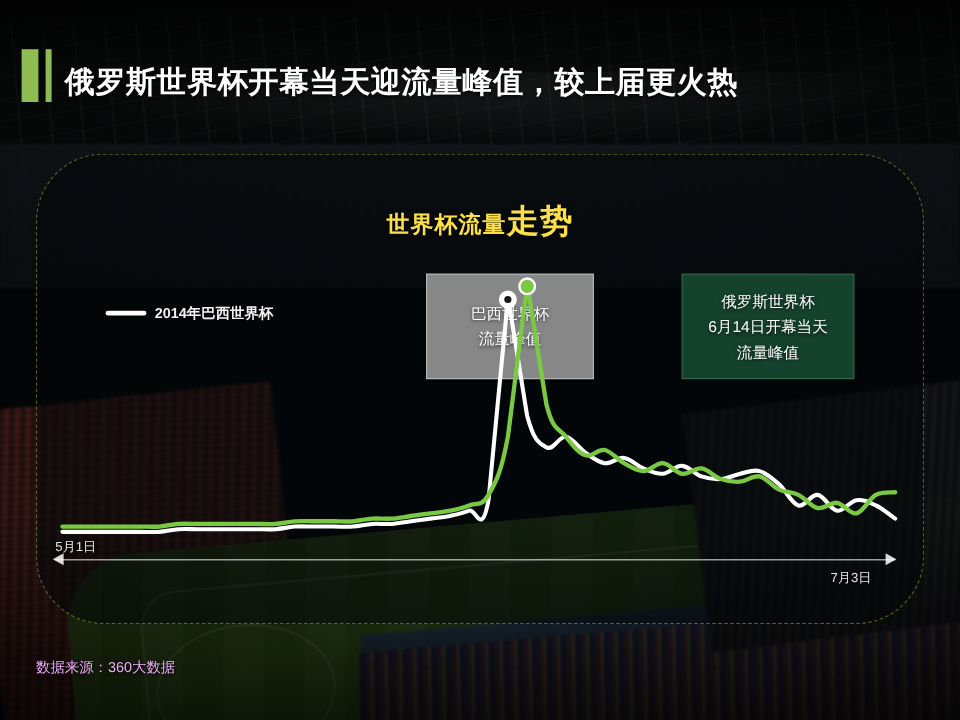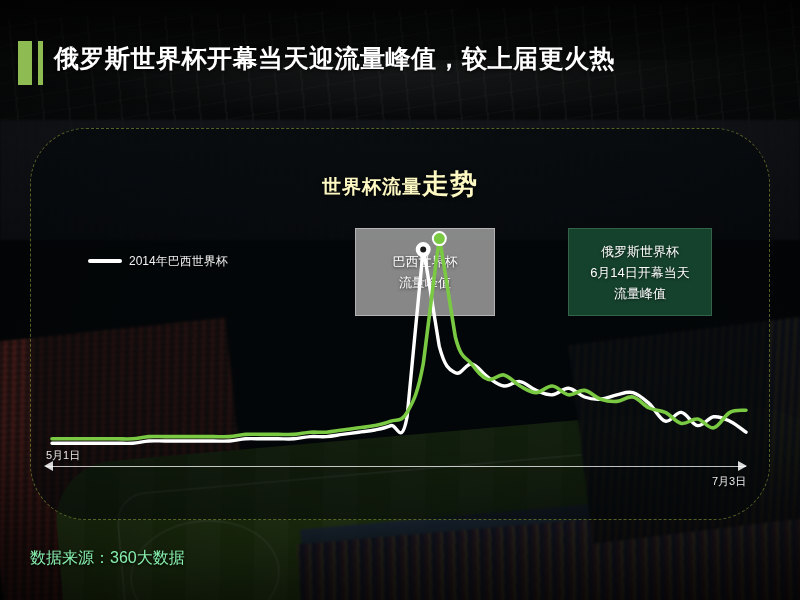--- a/index.html
+++ b/index.html
@@ -109,44 +109,44 @@
     background:
       radial-gradient(ellipse 760px 470px at 50% 55%, rgba(0,0,0,0) 0%, rgba(0,0,0,.35) 60%, rgba(0,0,0,.78) 100%),
       linear-gradient(180deg, rgba(0,0,0,.55) 0%, rgba(0,0,0,.18) 22%, rgba(0,0,0,.18) 72%, rgba(0,0,0,.6) 100%);
   }
 
   
   .header { position:absolute; left:0; top:38px; width:800px; height:58px; }
   .accent-thick{ position:absolute; left:18px; top:3px; width:14px; height:44px; background:#8fbc52; }
   .accent-thin { position:absolute; left:38px; top:3px; width:5px;  height:44px; background:#8fbc52; }
   .header-title{
-    position:absolute; left:54px; top:4px;
+    position:absolute; left:54px; top:14px;
     font-size:25px; font-weight:bold; color:#ffffff;
     letter-spacing:.5px; white-space:nowrap;
     text-shadow:0 1px 3px rgba(0,0,0,.85);
   }
 
   
   .panel{
     position:absolute; left:30px; top:128px; width:740px; height:392px;
     background:rgba(4,8,10,.55);
     border:1px dashed rgba(150,170,60,.55);
     border-radius:56px;
   }
 
   
   .chart-title{
     position:absolute; left:0; top:166px; width:800px; text-align:center;
-    color:#fef9c3; white-space:nowrap;
+    color:#fde047; white-space:nowrap;
   }
   .chart-title .t1{ font-size:19px; font-weight:bold; letter-spacing:1px; text-shadow:0 1px 4px #000; }
   .chart-title .t2{ font-size:27px; font-weight:bold; letter-spacing:1px; text-shadow:0 1px 4px #000; }
 
   
-  .legend{ position:absolute; left:88px; top:250px; }
+  .legend{ position:absolute; left:88px; top:250px;font-weight:bold; }
   .legend-row{ display:flex; align-items:center; height:22px; margin-bottom:12px; }
   .legend-swatch{ width:34px; height:4px; border-radius:2px; margin-right:7px; }
   .legend-label{ font-size:12px; color:#f2f2f2; white-space:nowrap; text-shadow:0 1px 3px #000; }
 
   
   .callout{
     position:absolute; width:140px; height:88px;
     display:flex; flex-direction:column; align-items:center; justify-content:center;
     text-align:center; color:#ffffff; font-size:13px; line-height:21px;
     text-shadow:0 1px 3px rgba(0,0,0,.7);
@@ -172,24 +172,24 @@
     position:absolute; left:44px; top:461px; width:0; height:0;
     border-top:5px solid transparent; border-bottom:5px solid transparent;
     border-right:9px solid rgba(255,255,255,.85);
   }
   .axis-arrow-r{
     position:absolute; left:738px; top:461px; width:0; height:0;
     border-top:5px solid transparent; border-bottom:5px solid transparent;
     border-left:9px solid rgba(255,255,255,.85);
   }
   .axis-label-l{ position:absolute; left:46px; top:448px; font-size:11px; color:#e8e8e8; text-shadow:0 1px 3px #000; }
-  .axis-label-r{ position:absolute; left:712px; top:474px; font-size:11px; color:#e8e8e8; text-shadow:0 1px 3px #000; }
-
-  
-  .footer{ position:absolute; left:30px; top:548px; font-size:16px; color:#86efac; text-shadow:0 1px 3px #000; white-space:nowrap; }
+  .axis-label-r{ position:absolute; left:692px; top:474px; font-size:11px; color:#e8e8e8; text-shadow:0 1px 3px #000; }
+
+  
+  .footer{ position:absolute; left:30px; top:548px; font-size:12px; color:#f0abfc; text-shadow:0 1px 3px #000; white-space:nowrap; }
 </style>
 </head>
 <body>
 
 <div id="stage">
 
   <div class="bg-layer">
     <div class="bg-roof"></div>
     <div class="bg-stands-far"></div>
     <div class="bg-crowd-left"></div>

